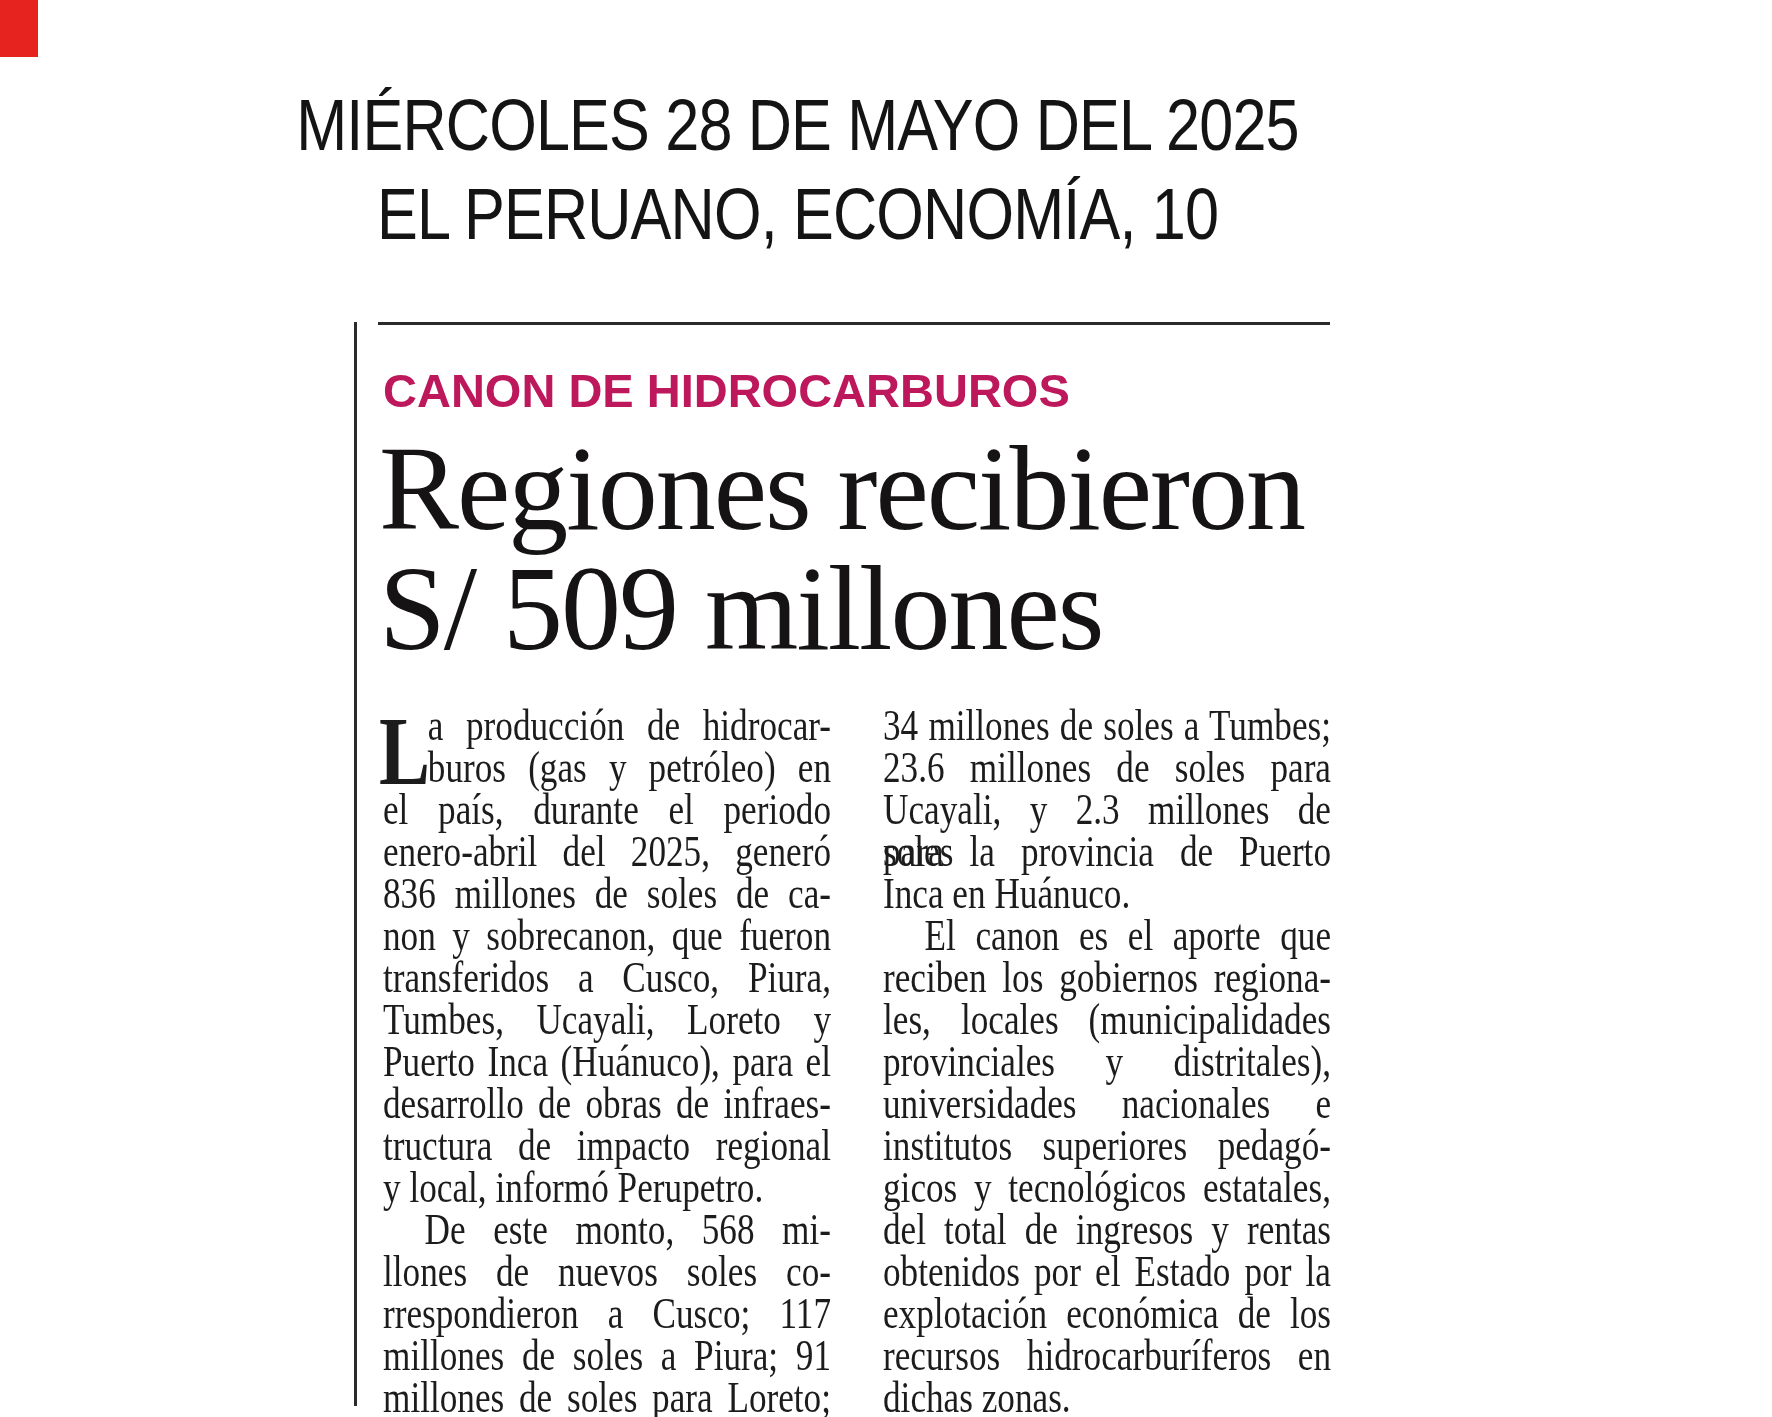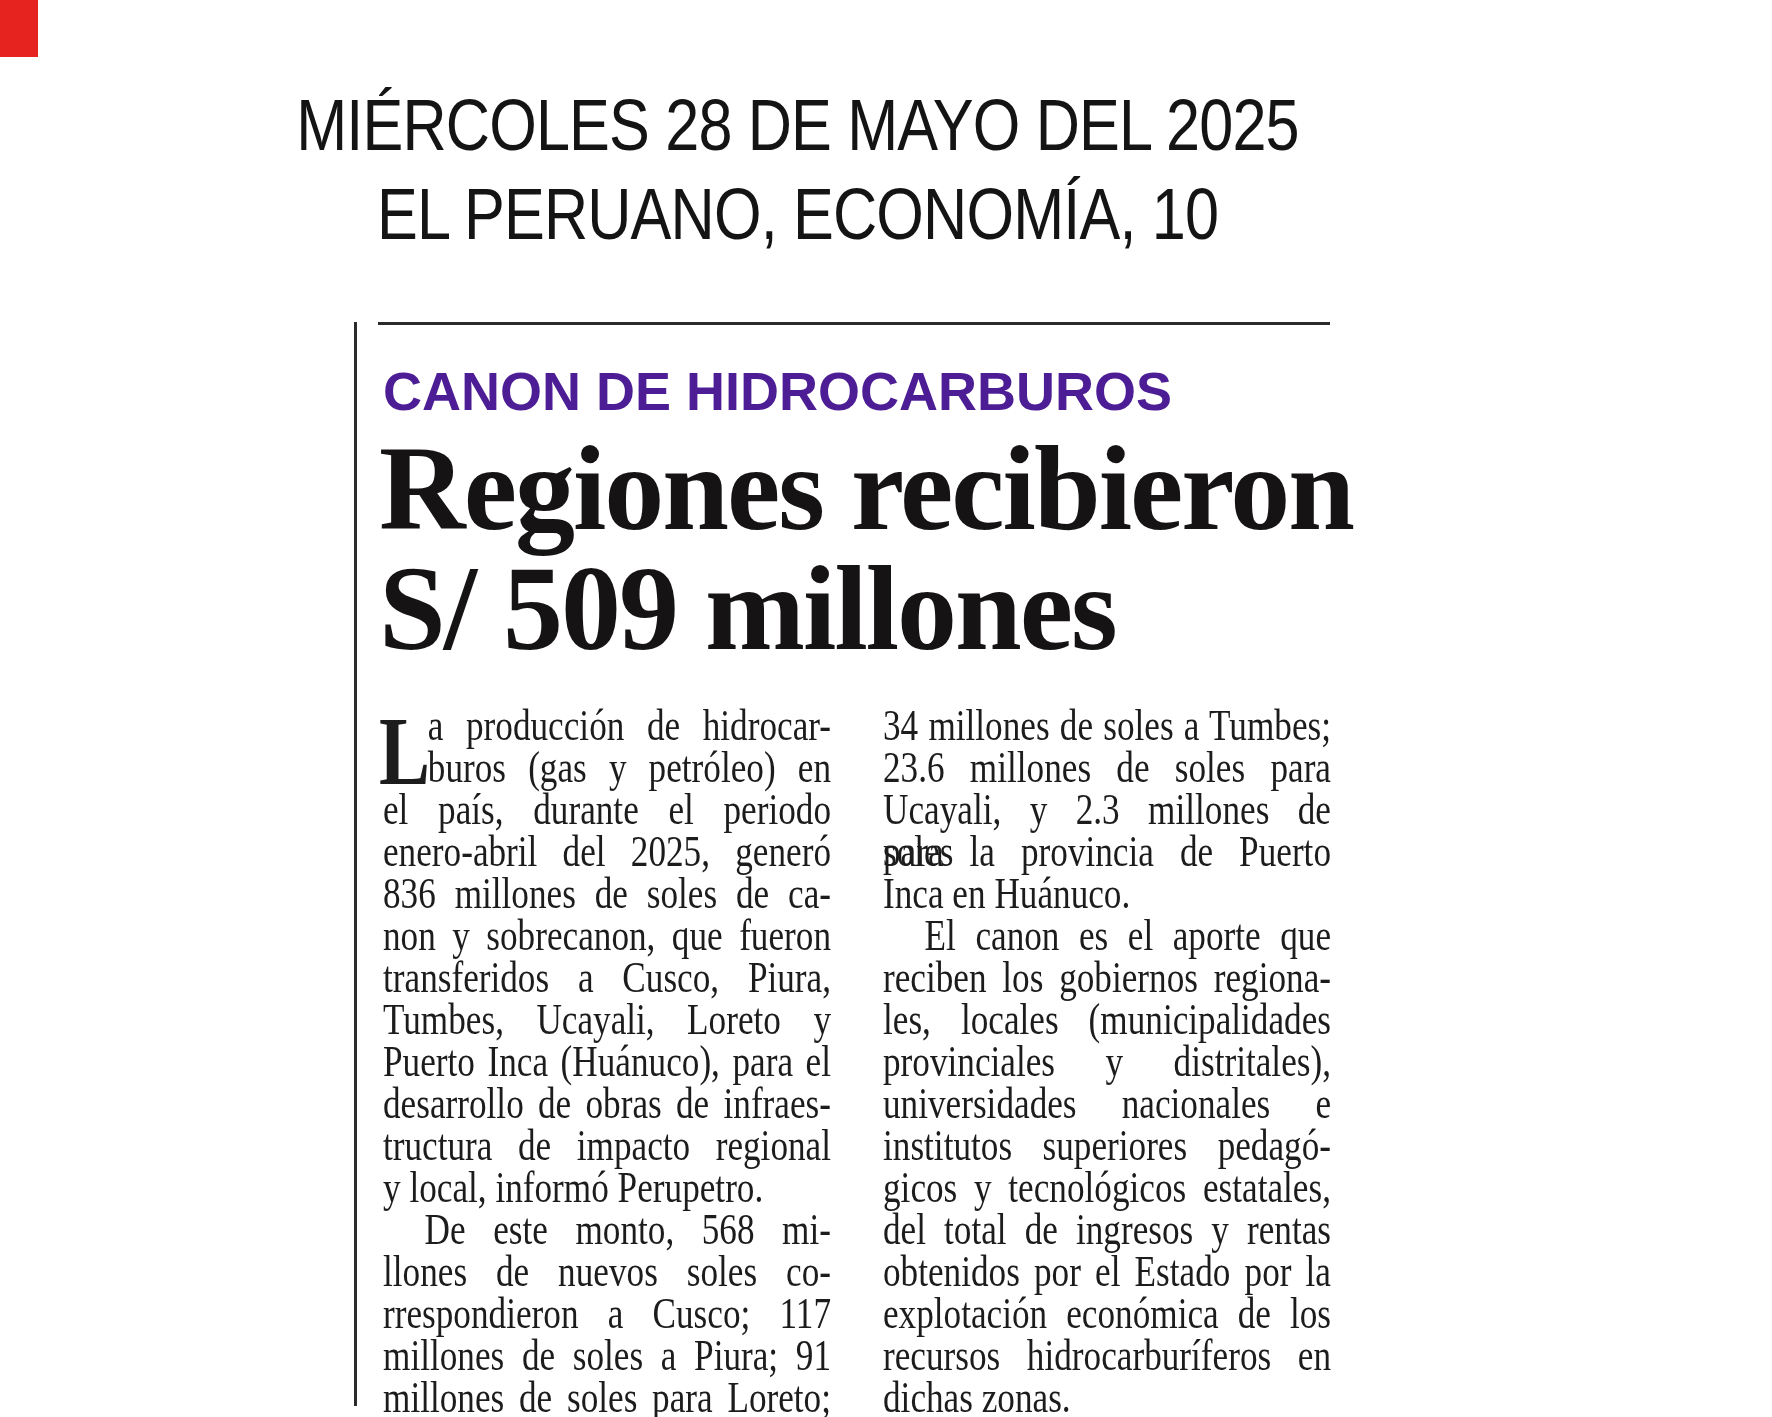--- a/index.html
+++ b/index.html
@@ -24,28 +24,28 @@
     transform:scaleX(0.85);
     transform-origin:50% 0;
     white-space:nowrap;
   }
   .rule-left{position:absolute;left:354px;top:322px;width:3px;height:1084px;background:#2b2b2b;}
   .rule-top{position:absolute;left:378px;top:322px;width:952px;height:3px;background:#2b2b2b;}
   .kicker{
     position:absolute;left:383px;top:367px;
     font-family:"Liberation Sans", sans-serif;
     font-weight:bold;
-    font-size:54px;line-height:48px;
-    color:#4c1d95;
+    font-size:47px;line-height:48px;
+    color:#be185d;
     white-space:nowrap;
   }
   .headline{
     position:absolute;left:379px;top:429px;
     font-family:"Liberation Serif", serif;
-    font-weight:bold;
+    font-weight:normal;
     font-size:120px;line-height:120px;
     letter-spacing:-2px;
     color:#161314;
     white-space:nowrap;
   }
   .dropcap{
     position:absolute;left:379px;top:702px;
     font-family:"Liberation Serif", serif;
     font-weight:bold;
     font-size:98px;line-height:98px;

